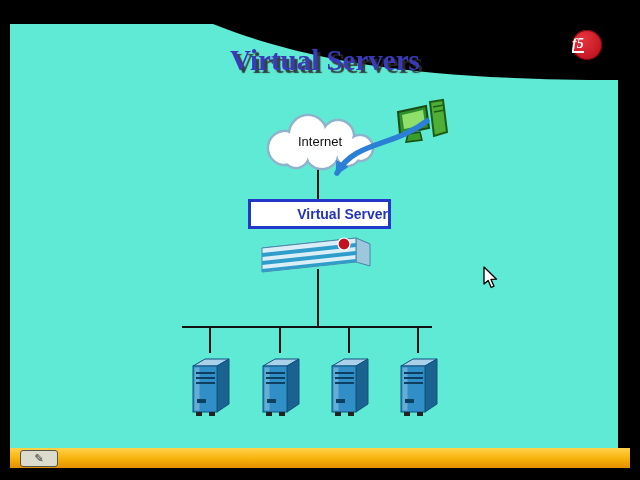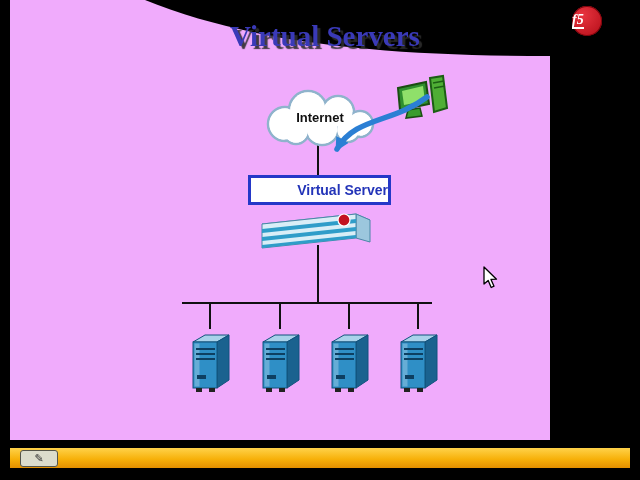--- a/index.html
+++ b/index.html
@@ -1,38 +1,38 @@
 <!DOCTYPE html>
 <html><head>
 <meta charset="utf-8">
 <style>
   html,body{margin:0;padding:0;background:#000;}
   #stage{position:relative;width:640px;height:480px;background:#000;overflow:hidden;
          font-family:"Liberation Sans",sans-serif;}
   
-  #slide{position:absolute;left:10px;top:0;width:540px;height:440px;background:#f0abfc;}
+  #slide{position:absolute;left:10px;top:24px;width:608px;height:440px;background:#5eead4;}
   
   #swoosh{position:absolute;top:0;right:0;width:405px;height:60px;z-index:1;}
   
   #title{position:absolute;left:150px;top:20px;width:330px;text-align:center;z-index:2;
          font-family:"Liberation Serif",serif;font-weight:bold;font-size:29px;
          color:#3a3ab8;text-shadow:3px 3px 1px rgba(45,45,45,.9);}
   
   #f5logo{position:absolute;left:562px;top:6px;width:30px;height:30px;border-radius:50%;
           background:radial-gradient(circle at 35% 30%,#e8343f,#b30d18);z-index:3;
           display:flex;align-items:center;
           box-shadow:0 0 0 1px #7c040c inset;}
   #f5logo span{color:#fff;font-style:italic;font-weight:bold;font-size:14px;
           font-family:"Liberation Serif",serif;border-bottom:2px solid #fff;line-height:1.05;}
   
   .vline,.hline{position:absolute;background:#111;z-index:0;}
   
   #cloud{position:absolute;left:240px;top:86px;width:140px;height:64px;}
   #cloud-label{position:absolute;left:240px;top:110px;width:140px;text-align:center;
-          font-weight:bold;font-size:13px;color:#111;z-index:2;}
+          font-weight:normal;font-size:13px;color:#111;z-index:2;}
   
   #client{position:absolute;left:386px;top:74px;width:58px;height:58px;z-index:2;}
   
   #arrow{position:absolute;left:305px;top:87px;width:130px;height:85px;z-index:3;}
   
   #vsbox{position:absolute;left:238px;top:175px;width:137px;height:24px;background:#fff;
          border:3px solid #2438c8;z-index:2;display:flex;align-items:center;justify-content:flex-end;
          font-weight:bold;font-size:14px;color:#2334b8;}
   
   #appliance{position:absolute;left:246px;top:204px;width:120px;height:46px;z-index:2;}

